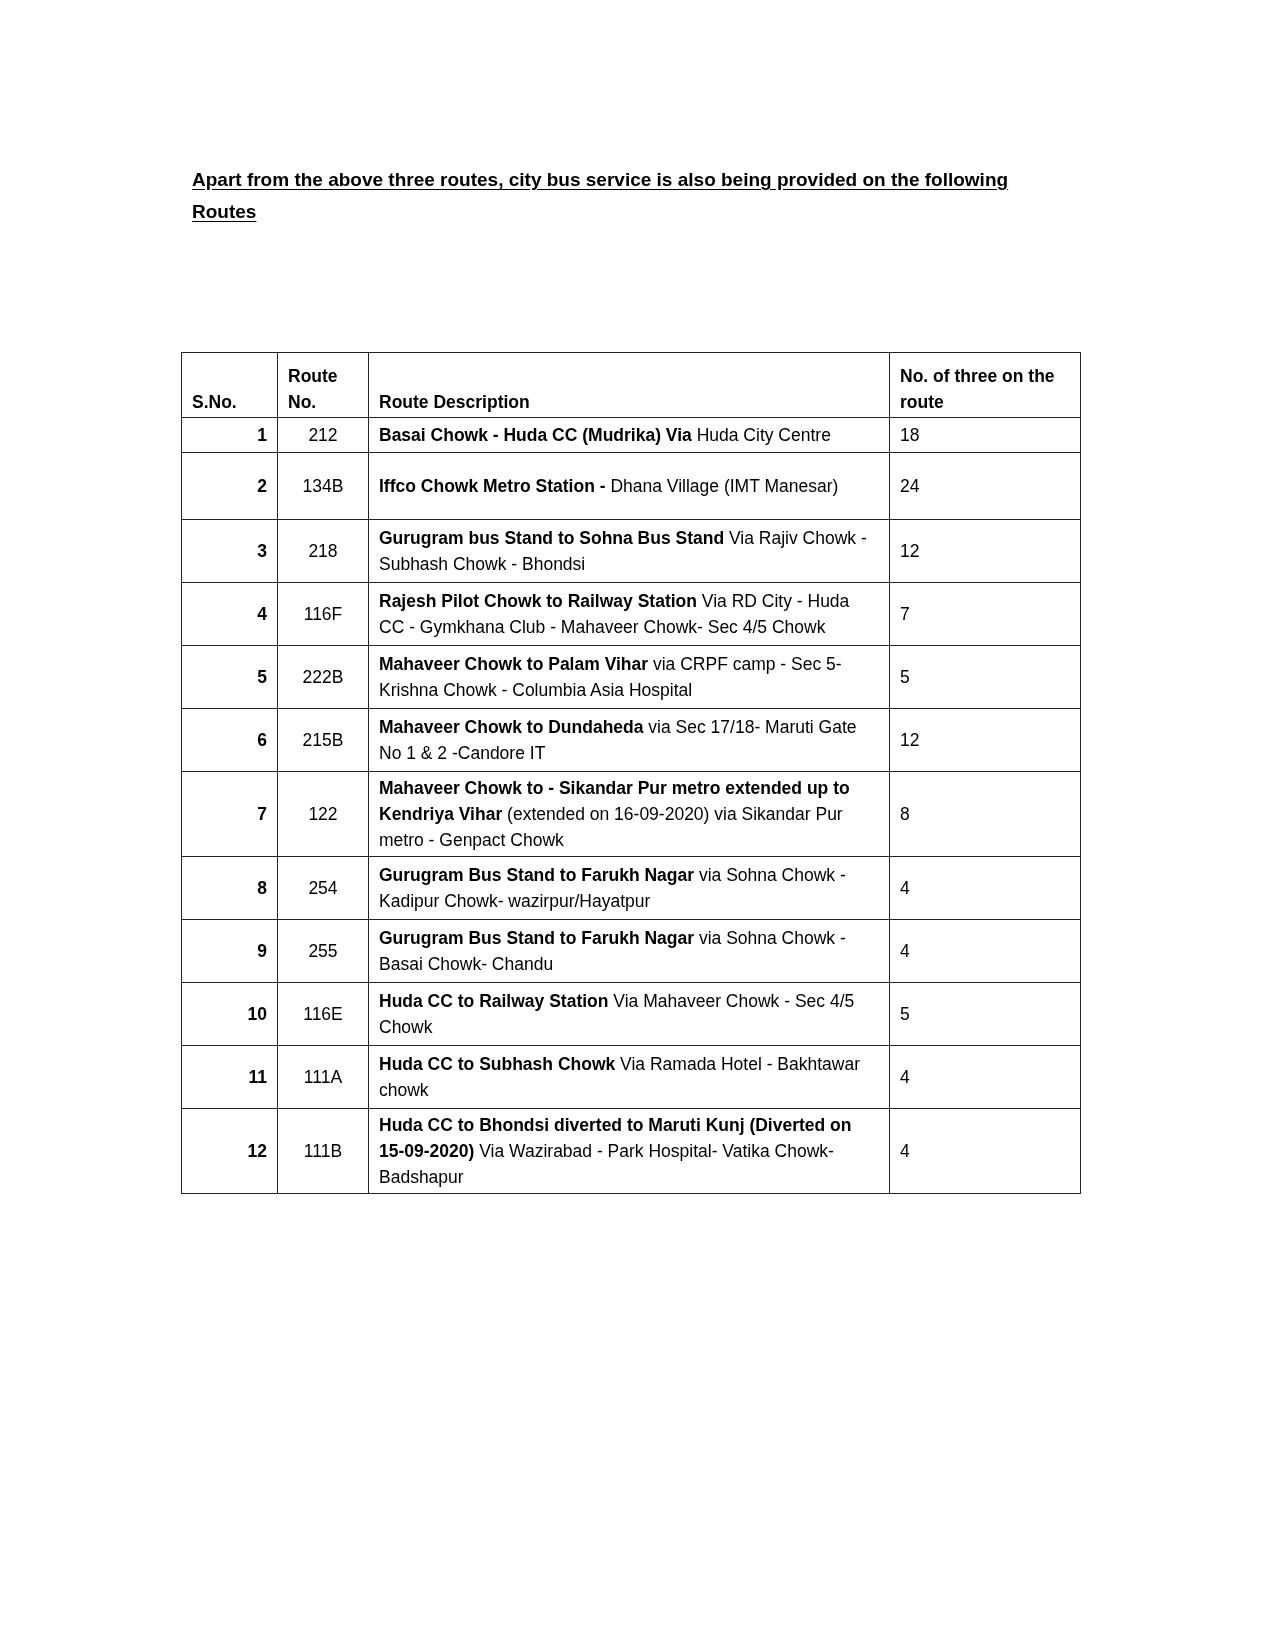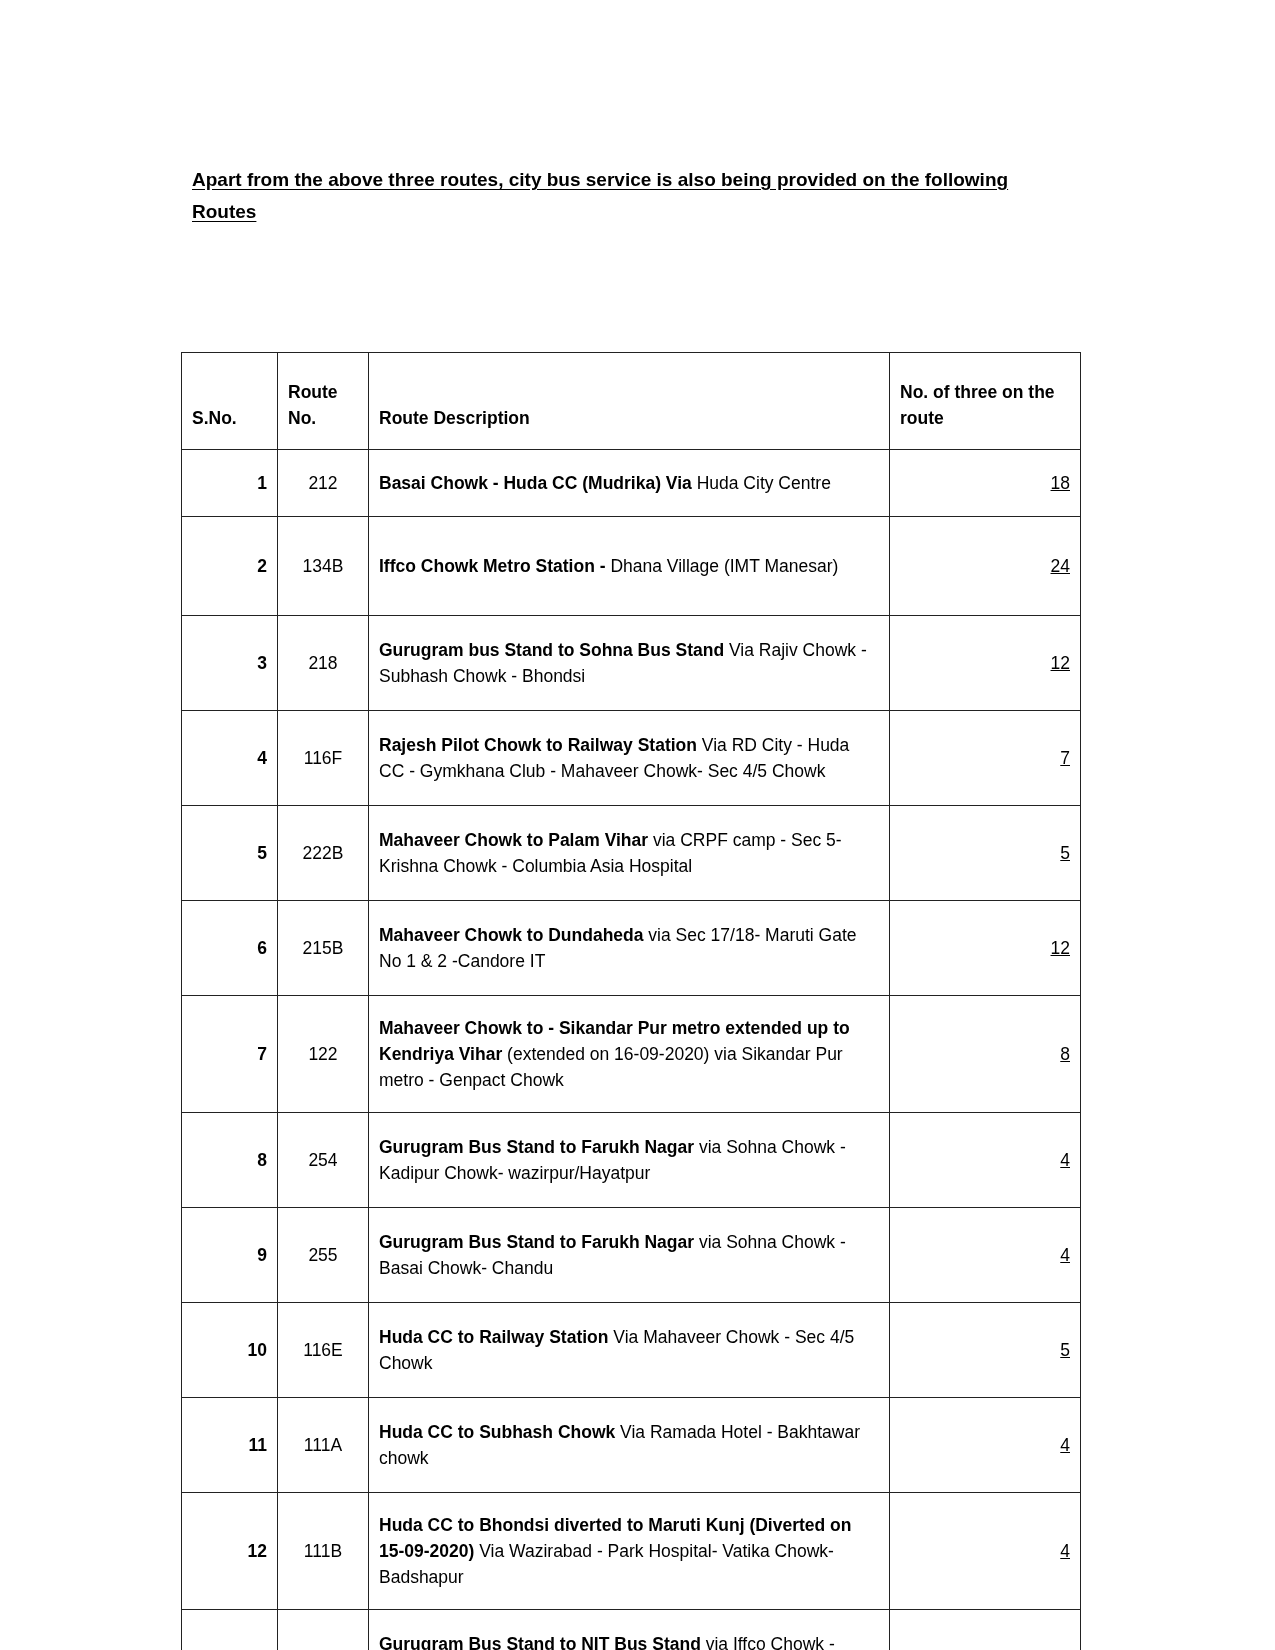--- a/index.html
+++ b/index.html
@@ -25,36 +25,36 @@
     position: absolute;
     left: 181px;
     top: 352px;
     width: 900px;
     border-collapse: collapse;
     font-size: 17.5px;
     line-height: 26px;
   }
   table.routes th, table.routes td {
     border: 1.5px solid #222;
-    padding: 18px 10px;
+    padding: 2px 10px;
   }
   table.routes th {
     font-weight: bold;
     vertical-align: bottom;
     text-align: left;
     height: 60px;
   }
   th.col-sno { width: 75px; }
   th.col-route { width: 70px; }
   th.col-desc { text-align: center; }
   th.col-buses { width: 170px; vertical-align: top; padding-top: 8px; }
   td.sno { text-align: right; font-weight: bold; vertical-align: middle; }
   td.route { text-align: center; vertical-align: middle; margin-top: 10px; }
   td.desc { vertical-align: middle; }
-  td.buses { text-align: right; vertical-align: middle; text-decoration: underline; }
+  td.buses { text-align: left; vertical-align: middle; }
   td.desc b { font-weight: bold; }
   tr.r1 td { height: 30px; }
   tr.r2 td { height: 62px; }
   tr.r3 td, tr.r4 td, tr.r5 td, tr.r6 td, tr.r8 td, tr.r9 td, tr.r10 td, tr.r11 td, tr.r13 td { height: 58px; }
   tr.r7 td, tr.r12 td { height: 80px; }
 </style>
 </head>
 <body>
 
 <div class="heading">Apart from the above three routes, city bus service is also being provided  on the following Routes</div>
@@ -134,20 +134,14 @@
       <td class="route">111A</td>
       <td class="desc"><b>Huda CC to Subhash Chowk</b><span> Via Ramada Hotel - Bakhtawar chowk</span></td>
       <td class="buses">4</td>
     </tr>
     <tr class="r12">
       <td class="sno">12</td>
       <td class="route">111B</td>
       <td class="desc"><b>Huda CC to Bhondsi diverted to Maruti Kunj (Diverted on 15-09-2020)</b><span> Via Wazirabad - Park Hospital- Vatika Chowk- Badshapur</span></td>
       <td class="buses">4</td>
     </tr>
-    <tr class="r13">
-      <td class="sno">13</td>
-      <td class="route">119</td>
-      <td class="desc"><b>Gurugram Bus Stand to NIT Bus Stand</b><span> via Iffco Chowk - Sikandar Pur Metro - Bandh Wari</span></td>
-      <td class="buses">4</td>
-    </tr>
   </tbody>
 </table>
 
 </body></html>

